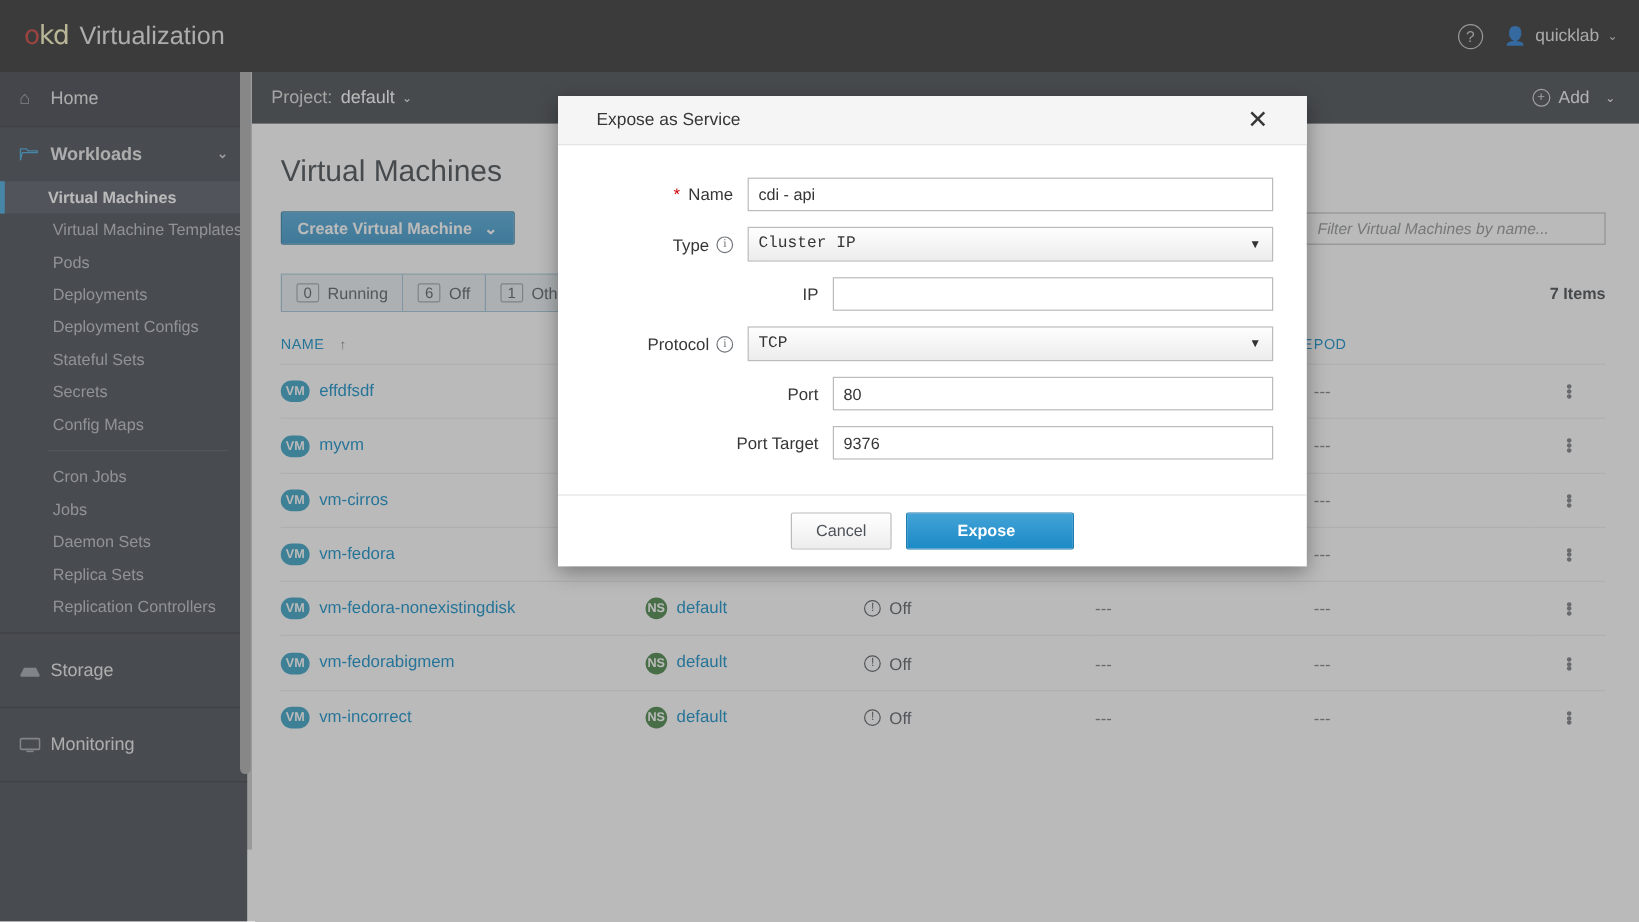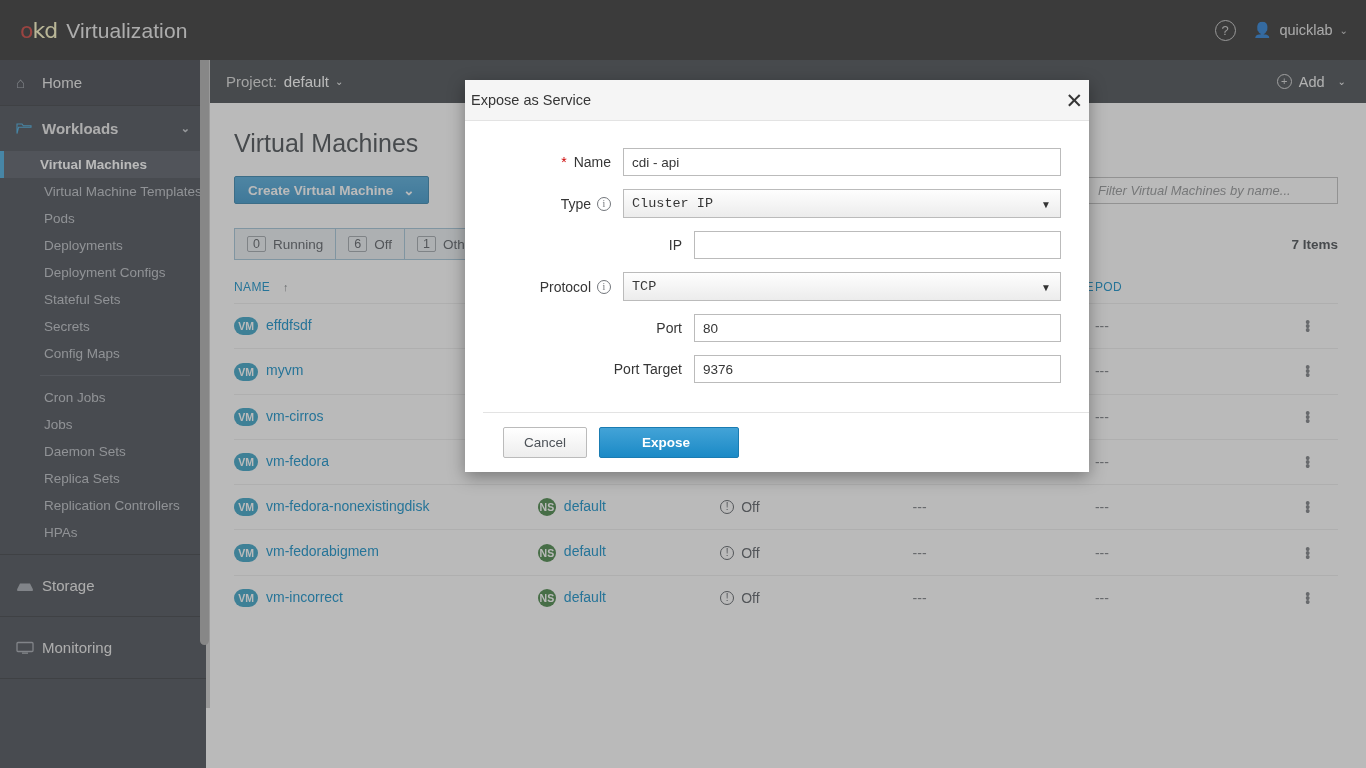--- a/index.html
+++ b/index.html
@@ -124,21 +124,21 @@
   .kebab span { display: block; }
 
   
   .overlay { position: absolute; inset: 0; background: rgba(90,90,90,.42); z-index: 50; }
   .modal {
     position: absolute; left: 465px; top: 80px; width: 624px;
     background: #fff; z-index: 60; box-shadow: 0 5px 16px rgba(0,0,0,.35);
   }
   .modal-header {
     height: 41px; background: #f5f5f5; border-bottom: 1px solid #e3e3e3;
-    display: flex; align-items: center; padding: 0 6px;
+    display: flex; align-items: center; padding: 0 32px;
   }
   .modal-title { font-size: 14.5px; color: #363636; font-weight: 400; }
   .modal-close { margin-left: auto; font-size: 21px; color: #363636; cursor: pointer; line-height: 1; font-weight: 300; }
   .modal-body { padding: 27px 28px 29px 28px; }
   .form-row { display: flex; align-items: center; margin-bottom: 13px; }
   .form-label {
     width: 130px; text-align: right; padding-right: 12px;
     font-size: 14px; color: #363636; display: flex; align-items: center; justify-content: flex-end; gap: 6px;
   }
   .req-star { color: #c00; margin-right: 1px; font-size: 14px; }
@@ -156,21 +156,21 @@
     -webkit-appearance: none; appearance: none;
     border: 1px solid #bbb; padding: 0 8px; font-size: 13.5px; color: #363636;
     font-family: Liberation Mono, monospace; cursor: pointer;
   }
   .sel-wrap { flex: 1; position: relative; display: flex; }
   .sel-chevron { position: absolute; right: 10px; top: 50%; transform: translateY(-50%);
     font-size: 10px; color: #333; pointer-events: none; }
   .row-offset .form-label { width: 201px; }
   .row-name .form-label { width: 130px; }
   .modal-footer {
-    border-top: 1px solid #e3e3e3; padding: 14px 20px; display: flex; justify-content: flex-start; gap: 12px; margin-left: 18px;
+    border-top: 1px solid #e3e3e3; padding: 14px 20px; display: flex; justify-content: center; gap: 12px;
   }
   .btn {
     height: 31px; min-width: 84px; padding: 0 16px; font-size: 13.5px; border-radius: 2px; cursor: pointer;
     font-family: "Liberation Sans", sans-serif;
   }
   .btn-cancel { background: linear-gradient(to bottom,#fff 0%,#ededed 100%); border: 1px solid #bbb; color: #4d5258; }
   .btn-expose {
     background: linear-gradient(to bottom,#43a3d7 0%,#1b8ac6 100%);
     border: 1px solid #1a7cb2; color: #fff; font-weight: 700; min-width: 140px; padding-left: 10px;
   }
@@ -247,23 +247,20 @@
             <span>Jobs</span>
           </div>
         <div class="nav-item">
             <span>Daemon Sets</span>
           </div>
         <div class="nav-item">
             <span>Replica Sets</span>
           </div>
         <div class="nav-item">
             <span>Replication Controllers</span>
-          </div>
-        <div class="nav-item">
-            <span>HPAs</span>
           </div>
       </div>
     </div>
 
 
     <div class="nav-section">
       <div class="nav-header plain" style="height:61px">
         <span class="nh-icon">
           <svg width="18" height="12" viewBox="0 0 18 12">
               <path d="M1 9.5 L4 3.5 H14 L17 9.5 Z" fill="#9ea3ab"></path>

